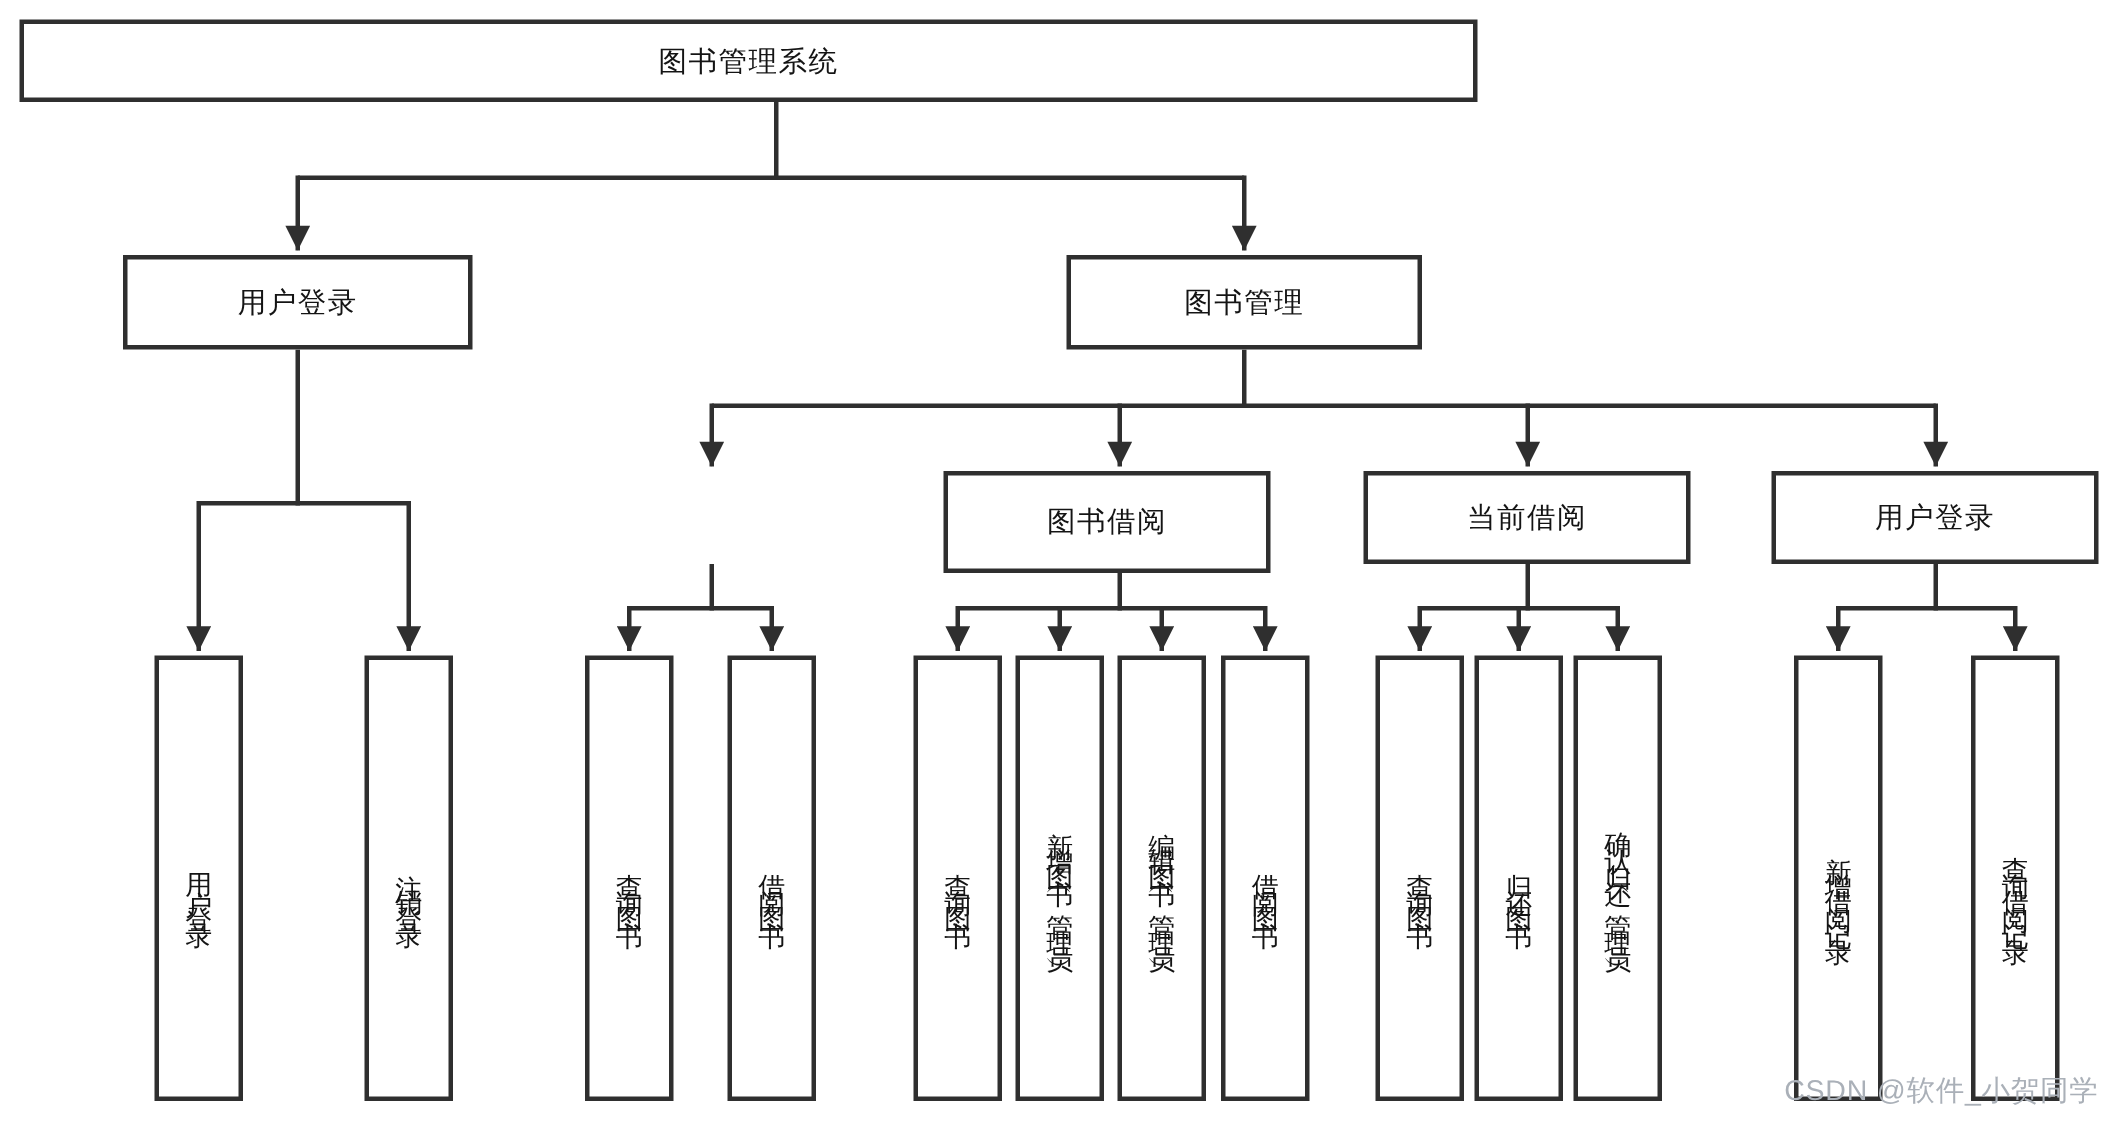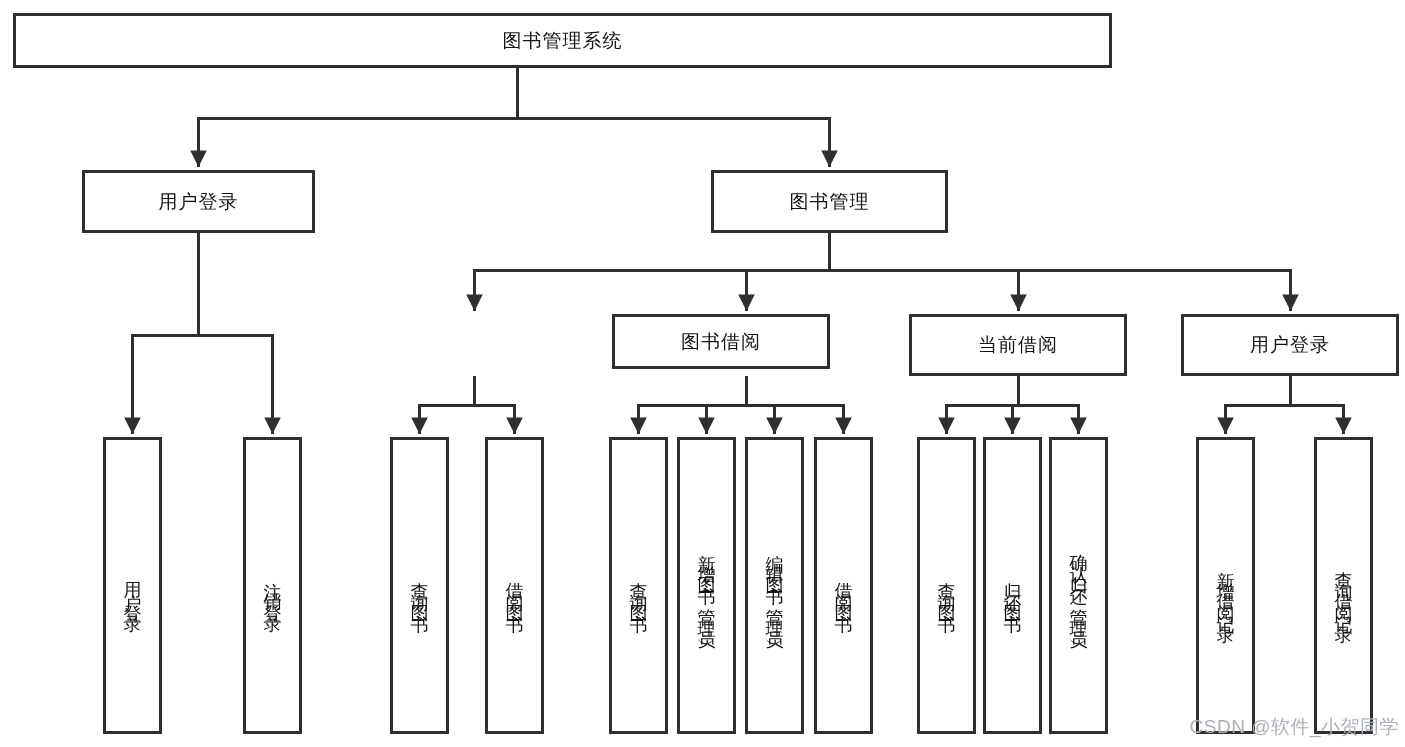--- a/index.html
+++ b/index.html
@@ -102,26 +102,26 @@
     <path d="M946.5,404 V434" marker-end="url(#ah)"></path>
     <path d="M1012.5,404 V434" marker-end="url(#ah)"></path>
     <path d="M1078.5,404 V434" marker-end="url(#ah)"></path>
 
     <path d="M1290.5,376 V407"></path>
     <path d="M1225.5,405.5 H1343.5"></path>
     <path d="M1225.5,404 V434" marker-end="url(#ah)"></path>
     <path d="M1343.5,404 V434" marker-end="url(#ah)"></path>
   </svg>
 
-  <div class="node" style="left:13px; top:13px; width:1099px; height:55px;">图书管理系统</div>
+  <div class="node" style="left:13px; top:13px; width:972px; height:55px;">图书管理系统</div>
 
   <div class="node" style="left:82px; top:170px; width:233px; height:63px;">用户登录</div>
   <div class="node" style="left:711px; top:170px; width:237px; height:63px;">图书管理</div>
 
-  <div class="node" style="left:612px; top:314px; width:218px; height:55px;">图书借阅</div>
+  <div class="node" style="left:629px; top:314px; width:218px; height:68px;">图书借阅</div>
   <div class="node" style="left:909px; top:314px; width:218px; height:62px;">当前借阅</div>
   <div class="node" style="left:1181px; top:314px; width:218px; height:62px;">用户登录</div>
 
   <div class="node vnode" style="left:103px; top:437px; width:59px; height:297px;">用户登录</div>
   <div class="node vnode" style="left:243px; top:437px; width:59px; height:297px;">注销登录</div>
 
   <div class="node vnode" style="left:390px; top:437px; width:59px; height:297px;">查询图书</div>
   <div class="node vnode" style="left:485px; top:437px; width:59px; height:297px;">借阅图书</div>
 
   <div class="node vnode" style="left:609px; top:437px; width:59px; height:297px;">查询图书</div>

